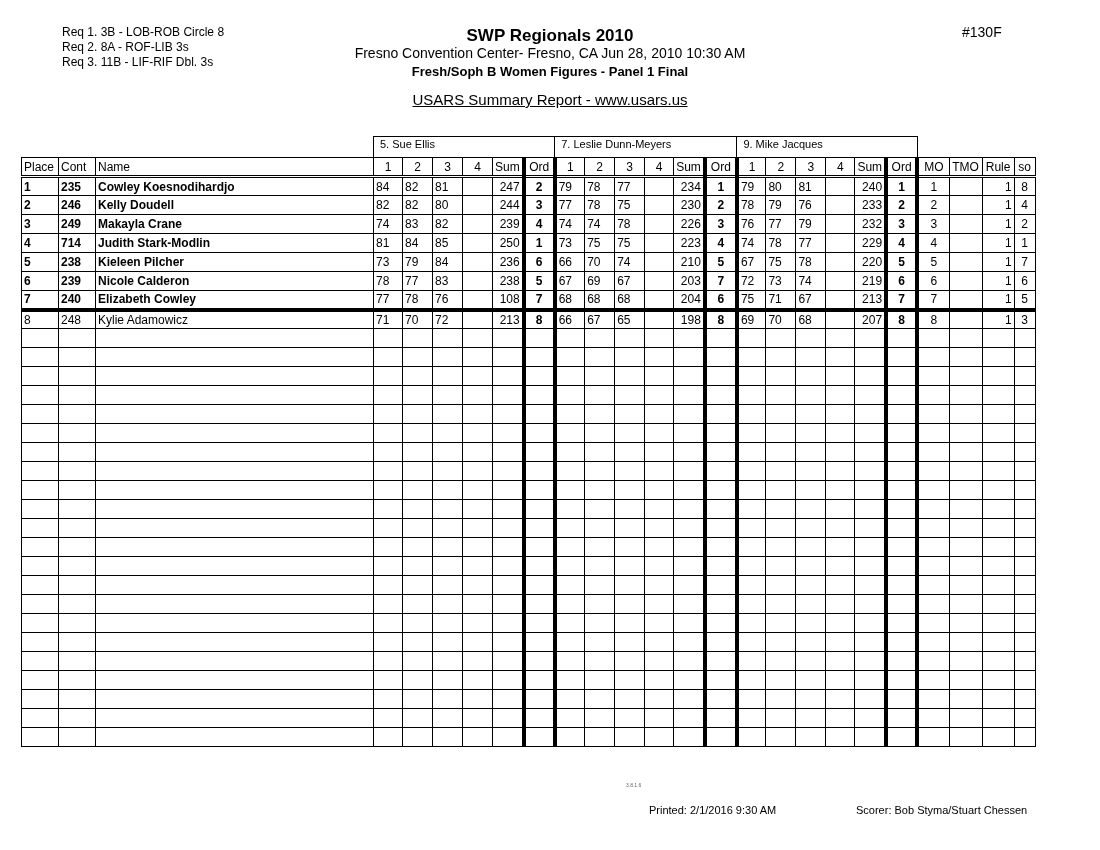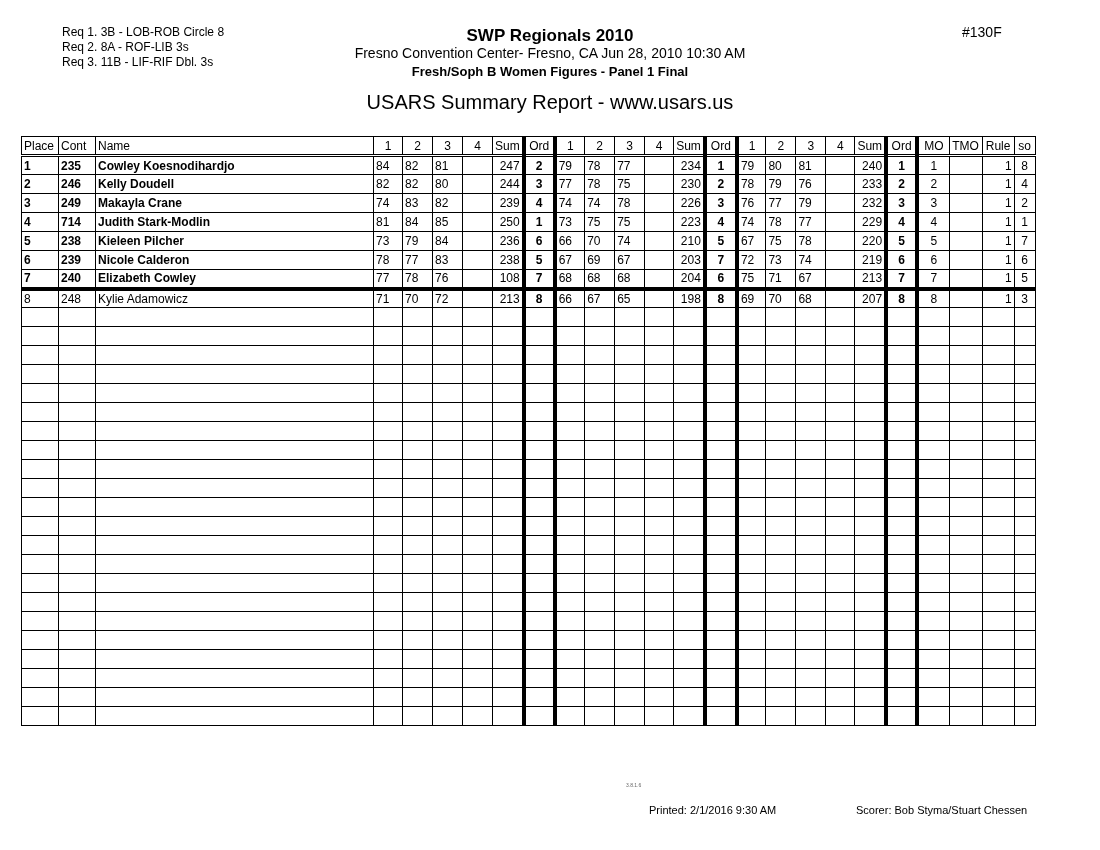--- a/index.html
+++ b/index.html
@@ -3,21 +3,21 @@
 <meta charset="utf-8">
 <style>
   html, body { margin:0; padding:0; background:#ffffff; }
   body { width:1100px; height:850px; position:relative; overflow:hidden; font-family:"Liberation Sans", sans-serif; color:#000; }
   .req { position:absolute; left:24px; top:25px; font-size:12px; line-height:15px;margin-left:38px; }
   .req div { white-space:nowrap; }
   .hdr { position:absolute; left:300px; width:500px; text-align:center; white-space:nowrap; }
   .h-title { top:26px; font-size:17px; font-weight:bold; }
   .h-venue { top:45px; font-size:14px; }
   .h-event { top:64px; font-size:13px; font-weight:bold; }
-  .h-report { top:91px; font-size:20px; }
+  .h-report { top:91px; font-size:15px;text-decoration:underline; }
   .evnum { position:absolute; left:962px; top:24px; font-size:14px; font-weight:normal;text-align:right; }
 
   table.grid { position:absolute; left:21px; top:136px; border-collapse:collapse; table-layout:fixed; font-size:12px; }
   table.grid td { border:1px solid #000; height:19px; padding:0 2px; white-space:nowrap; overflow:hidden; box-sizing:border-box; }
   table.grid tr.judges td { height:21px; vertical-align:top; padding-top:1px; padding-left:6px; font-size:11px; }
   table.grid tr.judges td.blank { border:none; }
   table.grid tr.colhdr td { text-align:center; border-bottom:3px double #000; }
   table.grid tr.colhdr td.l { text-align:left; }
   .num { text-align:right; }
   .ctr { text-align:center; }
@@ -66,20 +66,27 @@
       <col style="width:30px">
       <col style="width:29px">
       <col style="width:31px">
       <col style="width:31px">
     <col style="width:32px">
       <col style="width:33px">
       <col style="width:32px">
       <col style="width:21px">
   </colgroup>
   <tbody id="tbody">
+    <tr class="judges">
+      <td class="blank" colspan="3"></td>
+      <td colspan="6">5.  Sue Ellis</td>
+      <td colspan="6">7.  Leslie Dunn-Meyers</td>
+      <td colspan="6">9.  Mike Jacques</td>
+      <td class="blank" colspan="4"></td>
+    </tr>
     <tr class="colhdr">
       <td class="l">Place</td>
       <td class="l">Cont</td>
       <td class="l">Name</td>
       <td>1</td>
       <td>2</td>
       <td>3</td>
       <td>4</td>
       <td>Sum</td>
       <td class="thickL thickR">Ord</td>

